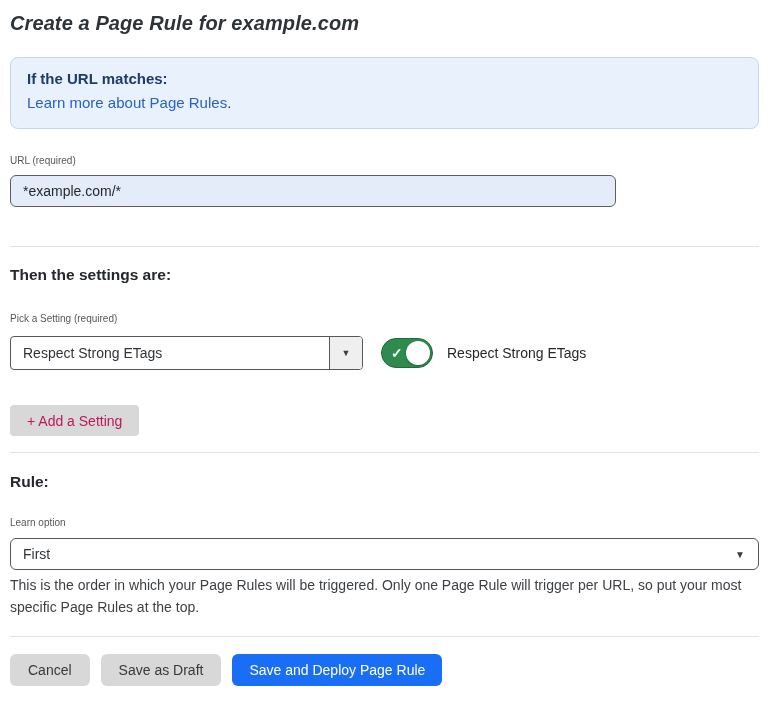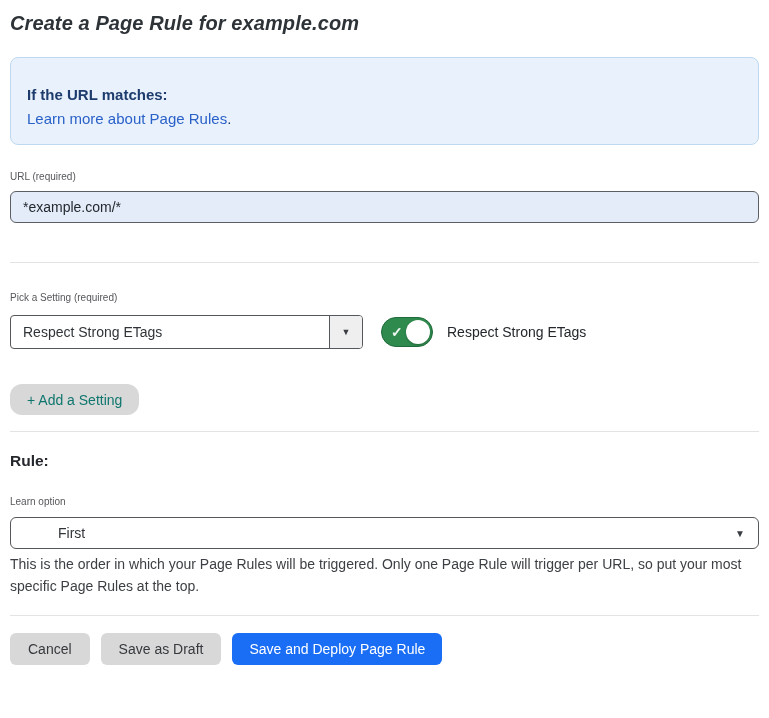--- a/index.html
+++ b/index.html
@@ -22,21 +22,21 @@
     letter-spacing: 0.1px;
     font-style: italic;
   }
 
   
   .info-box {
     margin-top: 22px;
     background: #e9f2fc;
     border: 1px solid #bed8f2;
     border-radius: 8px;
-    padding: 25px 16px 13px 16px;
+    padding: 9px 16px 13px 16px;
     color: #1d3b6d;
     font-size: 15px;
     line-height: 24px;
   }
   .info-heading { font-weight: 700; }
   .info-link {
     color: #2a61c8;
     cursor: pointer;
   }
   .info-link-suffix { color: #1d3b6d; }
@@ -44,21 +44,21 @@
   
   .field-label {
     font-size: 10px;
     color: #55575b;
     line-height: 16px;
   }
   .url-label { margin-top: 24px; }
 
   .url-input {
     margin-top: 6px;
-    width: 749px;
+    width: 606px;
     height: 32px;
     background: #e4ecfa;
     border: 1px solid #5b5e63;
     border-radius: 6px;
     padding: 0 12px;
     font-size: 14px;
     color: #24292e;
     font-family: "Liberation Sans", sans-serif;
     outline: none;
   }
@@ -152,44 +152,43 @@
   }
   .toggle-label {
     margin-left: 14px;
     font-size: 14px;
     color: #24272b;
   }
 
   .add-setting-btn {
     margin-top: 35px;
     background: #d8d8d8;
-    color: #0f766e;
+    color: #be185d;
     border: none;
-    border-radius: 12px;
+    border-radius: 4px;
     height: 31px;
     padding: 0 17px;
     font-size: 14px;
     font-family: "Liberation Sans", sans-serif;
     cursor: pointer;
   }
 
   .order-heading { margin-top: 20px; }
   .order-select-label { margin-top: 24px; }
 
   .order-select {
     margin-top: 7px;
     width: 749px;
     height: 32px;
     border: 1px solid #54575b;
     border-radius: 6px;
     background: #ffffff;
     display: flex;
     align-items: center;
     cursor: pointer;
-    padding-left: 35px;
   }
   .order-select-value {
     flex: 1;
     font-size: 14px;
     color: #303438;
     padding: 0 12px;
   }
   .order-select-chevron {
     padding: 0 13px;
     font-size: 10px;
@@ -242,20 +241,21 @@
     <div>
       <a class="info-link">Learn more about Page Rules</a><span class="info-link-suffix">.</span>
     </div>
   </div>
 
   <div class="field-label url-label">URL (required)</div>
   <input class="url-input" type="text" value="*example.com/*" style="">
 
   <hr class="divider divider-1">
 
+  <h2 class="section-heading settings-heading">Then the settings are:</h2>
 
   <div class="field-label picker-label">Pick a Setting (required)</div>
 
   <div class="setting-row">
     <div class="setting-select">
       <div class="setting-select-value">Respect Strong ETags</div>
       <div class="setting-select-arrow">
         <span>▼</span>
       </div>
     </div>

